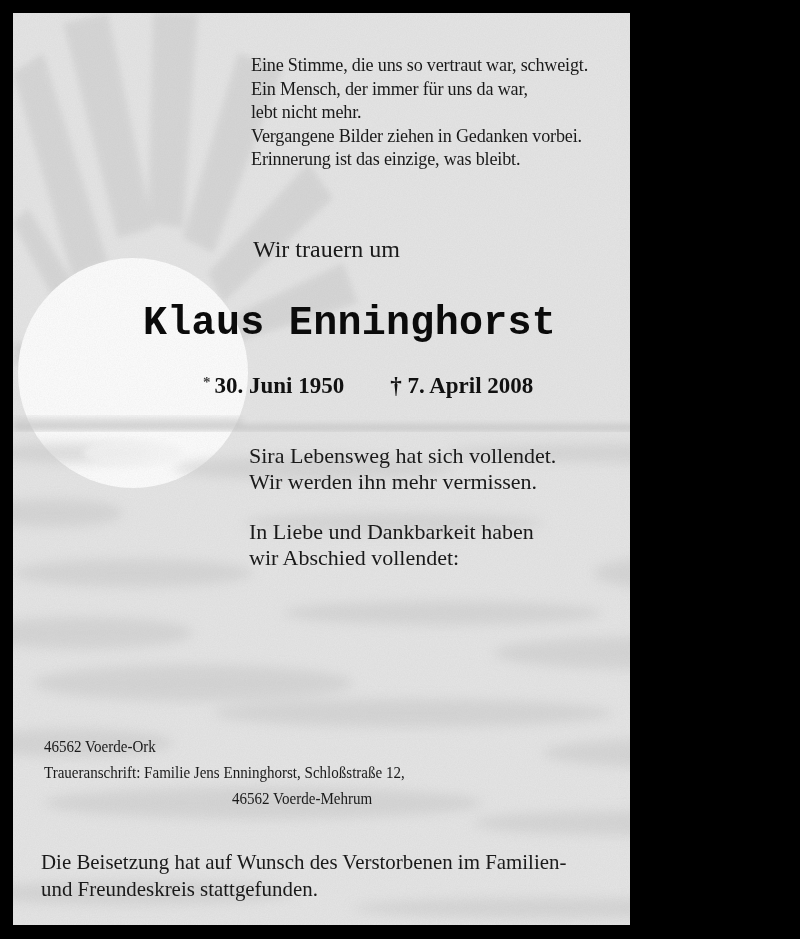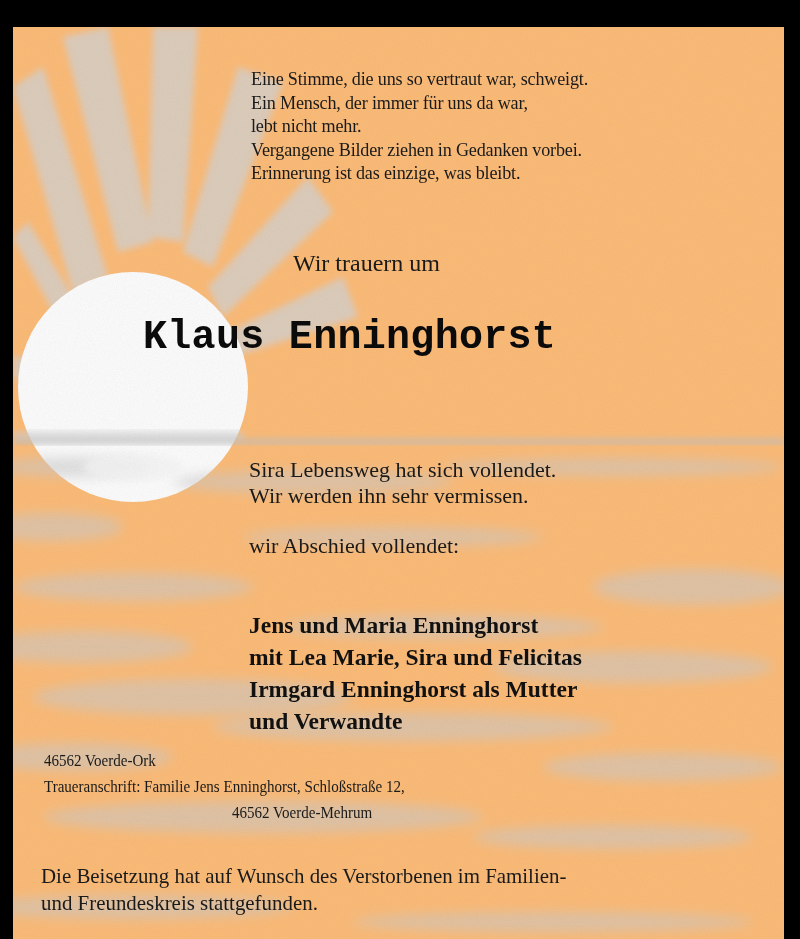--- a/index.html
+++ b/index.html
@@ -6,30 +6,30 @@
     body {
       width: 800px; height: 939px;
       background: #000;
       position: relative;
       overflow: hidden;
       font-family: "Liberation Serif", "DejaVu Serif", serif;
       color: #1a1a1a;
     }
     .card {
       position: absolute;
-      left: 13px; top: 27px;
-      width: 771px; height: 912px;
-      background: #fdba74;
+      left: 13px; top: 13px;
+      width: 617px; height: 912px;
+      background: #e5e5e5;
       overflow: hidden;
     }
     .bg { position: absolute; left: 0; top: 0; width: 771px; height: 912px; }
     .txt { position: absolute; white-space: nowrap; }
     .poem { left: 238px; top: 40px; font-size: 19.5px; line-height: 23.5px; letter-spacing: -0.2px; }
     .poem div { transform: scaleX(0.93); transform-origin: left; }
-    .intro { left: 240px; top: 222px; font-size: 24px; line-height: 28px; margin-left: 40px; }
+    .intro { left: 240px; top: 222px; font-size: 24px; line-height: 28px; }
     .name {
       left: 130px; top: 278px;
       font-size: 40px; line-height: 66px; font-weight: bold; color: #0b0b0b;
       letter-spacing: 0.3px;
       font-family: Liberation Mono, monospace;
     }
     .dates { left: 190px; top: 355px; font-size: 23px; line-height: 28px; font-weight: bold; color: #111; }
     .dates .birth-sym { font-size: 15px; vertical-align: 6px; color: #444; margin-right: 4px; }
     .dates .gap { display: inline-block; width: 46px; }
     .closing { left: 236px; top: 430px; font-size: 22px; line-height: 26px; }
@@ -113,36 +113,34 @@
     <div>Ein Mensch, der immer für uns da war,</div>
     <div>lebt nicht mehr.</div>
     <div>Vergangene Bilder ziehen in Gedanken vorbei.</div>
     <div>Erinnerung ist das einzige, was bleibt.</div>
   </div>
 
   <div class="txt intro">Wir trauern um</div>
 
   <div class="txt name">Klaus Enninghorst</div>
 
+  <div class="txt dates">
+    <span class="birth-sym">*</span><span>30. Juni 1950</span><span class="gap"></span><span>†</span> <span>7. April 2008</span>
+  </div>
 
   <div class="txt closing">
     <div>Sira Lebensweg hat sich vollendet.</div>
-    <div>Wir werden ihn sehr vermissen.</div>
+    <div>Wir werden ihn mehr vermissen.</div>
   </div>
 
   <div class="txt farewell">
+    <div>In Liebe und Dankbarkeit haben</div>
     <div>wir Abschied vollendet:</div>
   </div>
 
-  <div class="txt family">
-    <div>Jens und Maria Enninghorst</div>
-    <div>mit Lea Marie, Sira und Felicitas</div>
-    <div>Irmgard Enninghorst als Mutter</div>
-    <div>und Verwandte</div>
-  </div>
 
   <div class="txt address">
     <div>46562 Voerde-Ork</div>
     <div>Traueranschrift: Familie Jens Enninghorst, Schloßstraße 12,</div>
     <div class="indent">46562 Voerde-Mehrum</div>
   </div>
 
   <div class="txt burial">
     <div>Die Beisetzung hat auf Wunsch des Verstorbenen im Familien-</div>
     <div>und Freundeskreis stattgefunden.</div>

